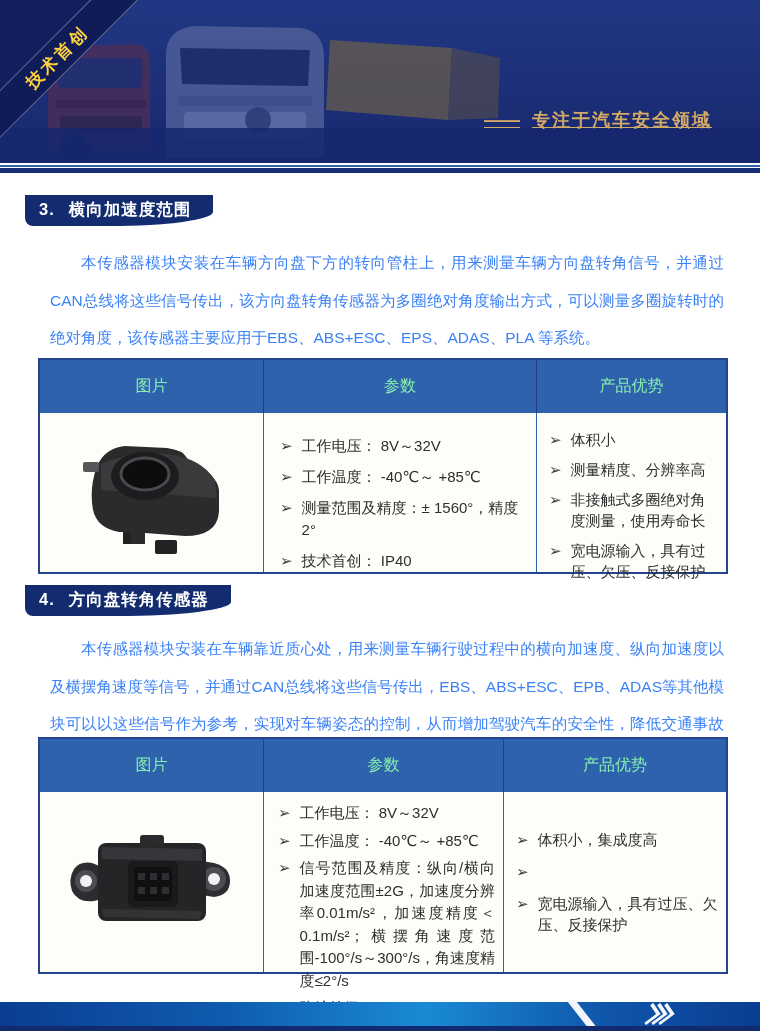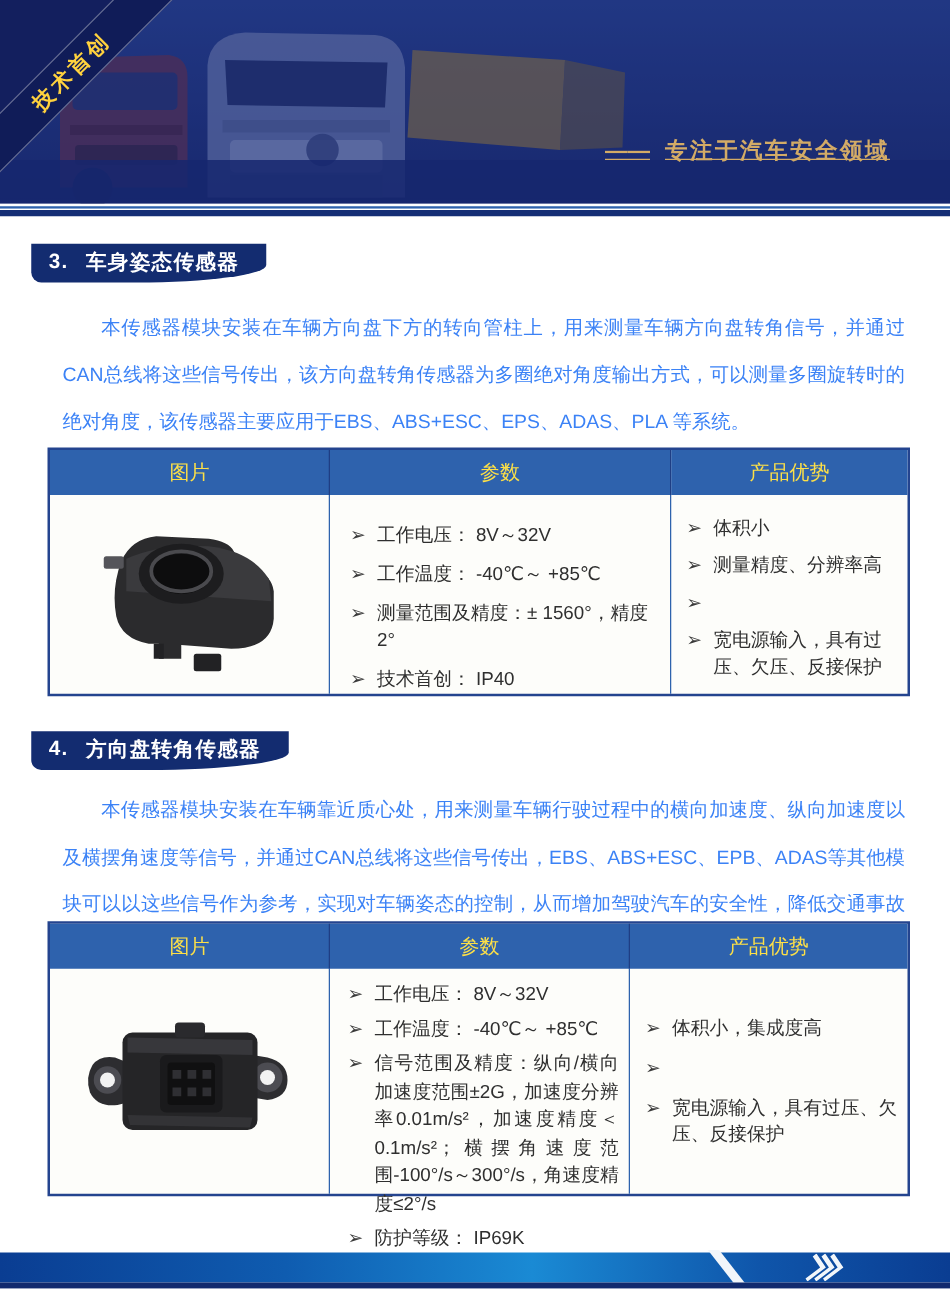--- a/index.html
+++ b/index.html
@@ -52,21 +52,21 @@
     position:absolute; left:50px; width:674px; font-size:15.5px; color:#3b82f6;
     line-height:37.5px; text-indent:2em; text-align:justify;
   }
 
   
   .ptable { position:absolute; left:38px; width:690px; border:2px solid #24448f; background:#fdfdfa; }
   .trow { display:grid; }
   .t3 .trow { grid-template-columns:224px 273px 189px; }
   .t4 .trow { grid-template-columns:224px 240px 222px; }
   .th {
-    background:#2e62ad; color:#fde047; font-size:16px; height:36px;
+    background:#2e62ad; color:#86efac; font-size:16px; height:53px;
     display:flex; align-items:center; justify-content:center;
     border-right:1px solid #1f3e84;
   }
   .th:last-child { border-right:none; }
   .td { border-right:1px solid #2e62ad; position:relative; }
   .td:last-child { border-right:none; }
   .t3 .td { height:159px; }
   .t4 .td { height:180px; }
   .imgcell { display:flex; align-items:center; justify-content:center; }
 
@@ -143,21 +143,21 @@
   </div>
   <div class="stripes">
     <div class="stripe-w1"></div>
       <div class="stripe-blue"></div>
       <div class="stripe-w2"></div>
       <div class="stripe-navy"></div>
   </div>
 
   <div class="sec-banner" style="top:195px;">
     <span class="num">3.</span>
-    <span>车身姿态传感器</span>
+    <span>横向加速度范围</span>
   </div>
 
   <p class="para" style="top:244px;">本传感器模块安装在车辆方向盘下方的转向管柱上，用来测量车辆方向盘转角信号，并通过CAN总线将这些信号传出，该方向盘转角传感器为多圈绝对角度输出方式，可以测量多圈旋转时的绝对角度，该传感器主要应用于EBS、ABS+ESC、EPS、ADAS、PLA 等系统。</p>
 
   <div class="ptable t3" style="top:358px;">
     <div class="trow">
       <div class="th">图片</div>
       <div class="th">参数</div>
       <div class="th">产品优势</div>
     </div>
@@ -199,20 +199,21 @@
           <li>
               <span class="bullet">➢</span>
               <span>体积小</span>
             </li>
           <li>
               <span class="bullet">➢</span>
               <span>测量精度、分辨率高</span>
             </li>
           <li>
               <span class="bullet">➢</span>
+              <span>非接触式多圈绝对角度测量，使用寿命长</span>
             </li>
           <li>
               <span class="bullet">➢</span>
               <span>宽电源输入，具有过压、欠压、反接保护</span>
             </li>
         </ul>
       </div>
     </div>
   </div>
 

